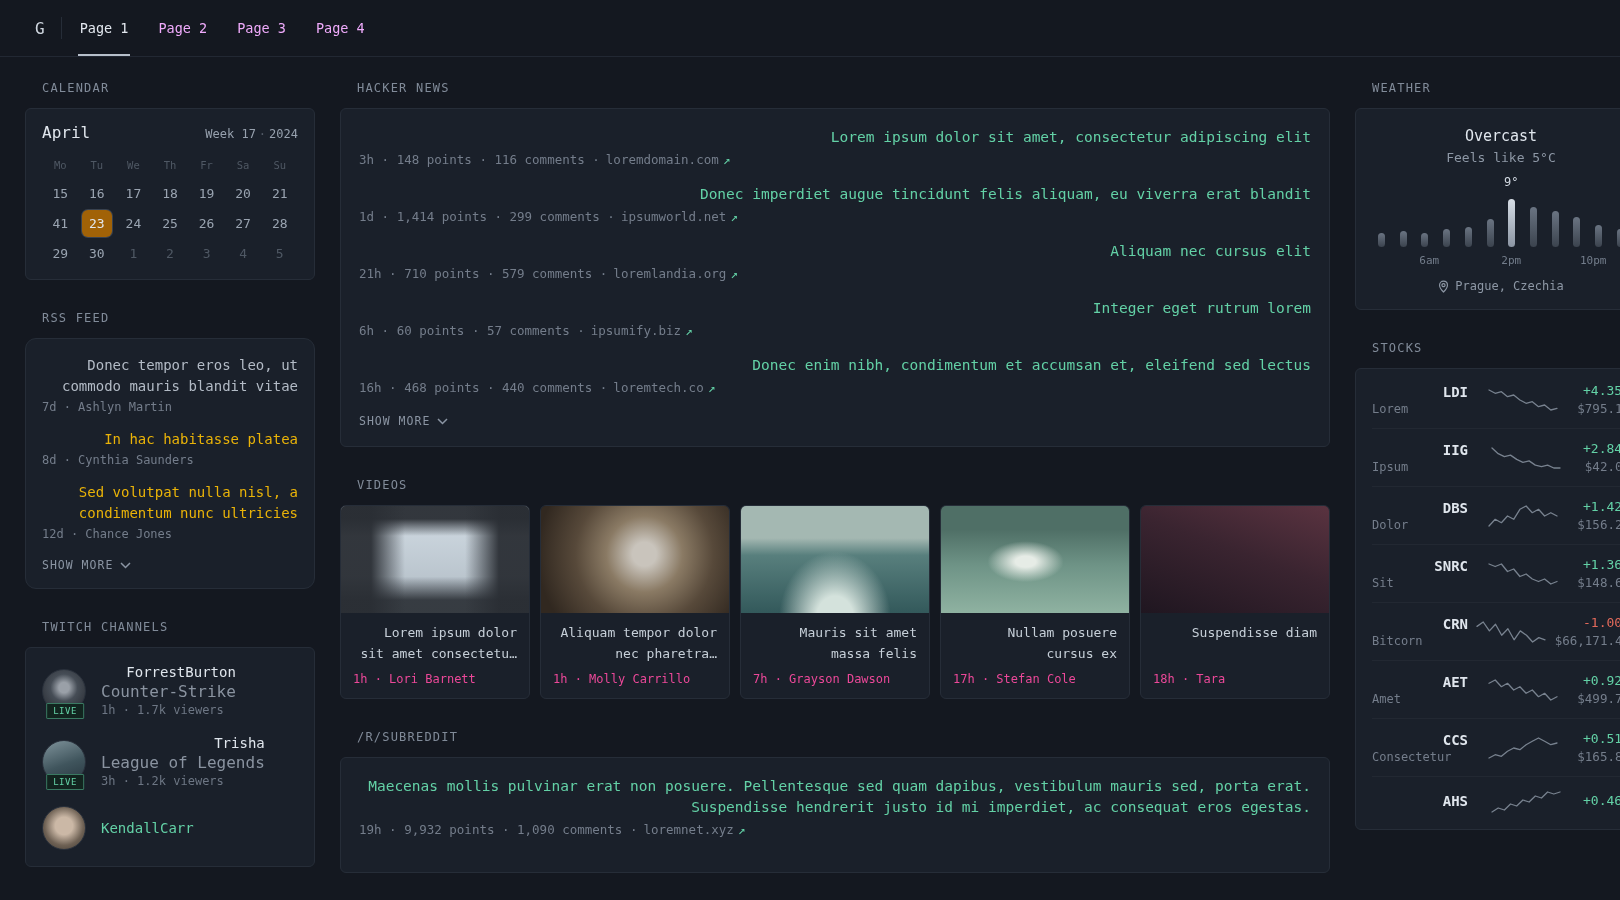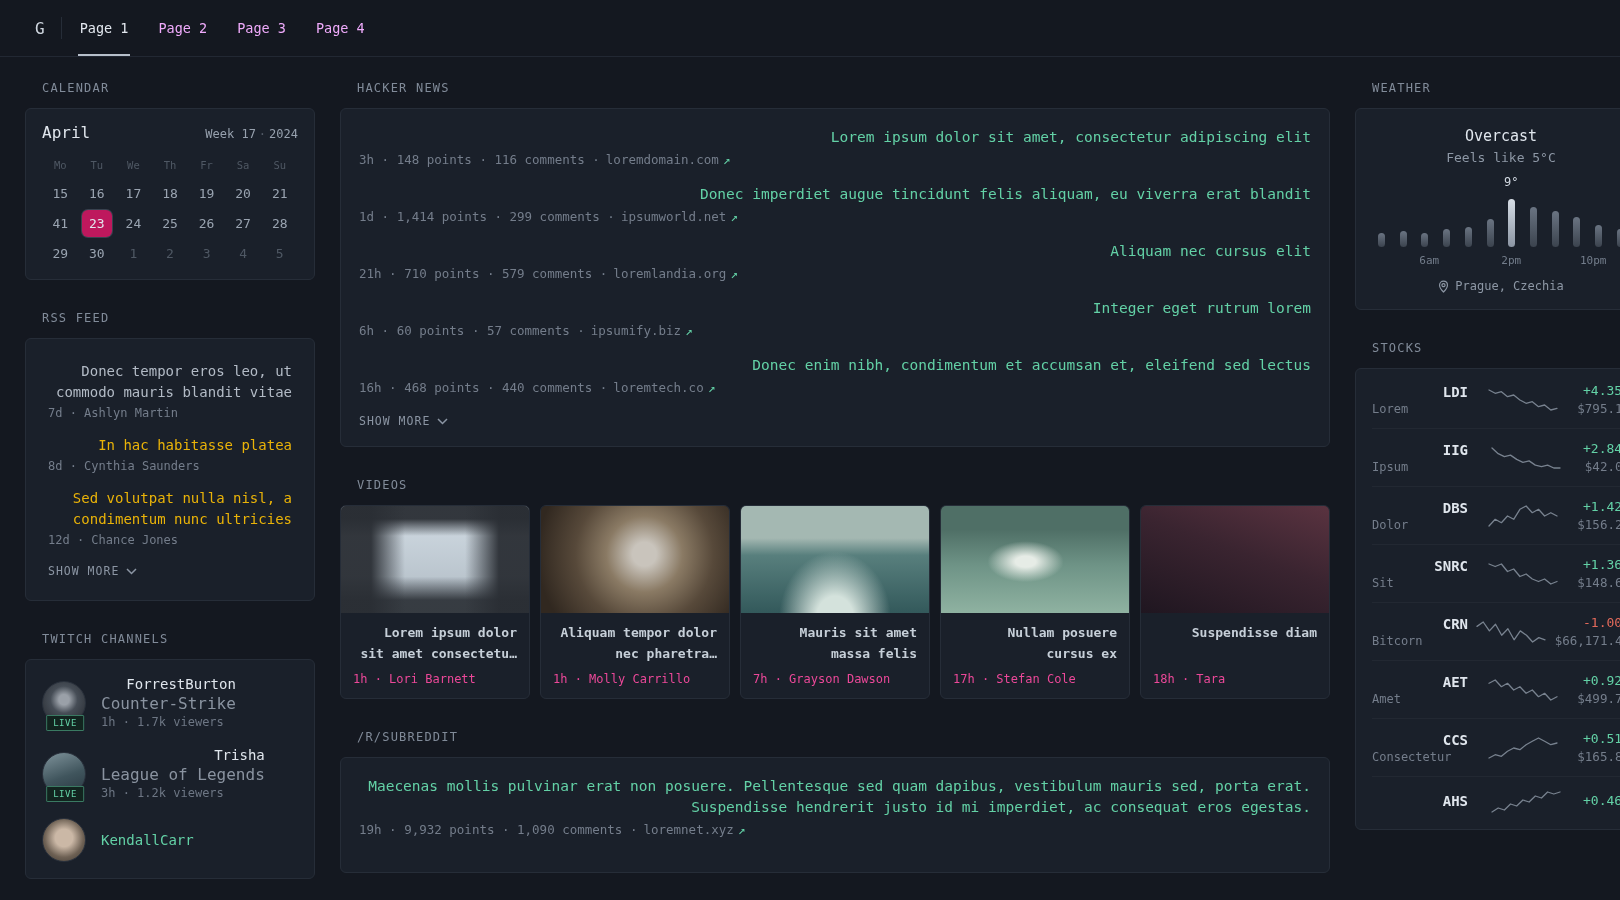--- a/index.html
+++ b/index.html
@@ -27,24 +27,24 @@
   
   .cal-card { padding:14px 16px 12px; }
   .cal-top { display:flex; justify-content:space-between; align-items:baseline; }
   .cal-month { font-size:16px; color:#e0e6ed; }
   .cal-meta { font-size:12px; color:#97a1ae; }
   .cal-meta .dot { color:#525a66; margin:0 3px; }
   .cal-grid { display:grid; grid-template-columns:repeat(7,1fr); row-gap:3px; margin-top:13px; text-align:center; }
   .cal-day { font-size:10.5px; color:#4f5864; padding:4px 0 6px; }
   .cal-cell { font-size:13px; color:#9aa4b1; padding:6px 0; width:30px; margin:0 auto; border-radius:6px; }
   .cal-cell.muted { color:#4f5864; }
-  .cal-cell.selected { background:#be185d; color:#e2e7ee; box-shadow:0 0 0 1px #39424f; }
-
-  
-  .feed-card { padding:22px; }
+  .cal-cell.selected { background:#a16207; color:#e2e7ee; box-shadow:0 0 0 1px #39424f; }
+
+  
+  .feed-card { padding:16px;border-radius:11px; }
   .feed-item { margin-bottom:15px; }
   .feed-title { display:block; font-size:14px; line-height:1.5; color:#b3bbc6; }
   .feed-title.accent { color:#eab308; }
   .feed-meta { font-size:12px; color:#747d8b; margin-top:3px; }
   .show-more { display:flex; align-items:center; gap:7px; background:none; border:none; font-family:inherit; font-size:11.5px; letter-spacing:1px; color:#8b95a3; cursor:pointer; padding:2px 0 0; }
 
   
   .twitch-card { padding:16px; }
   .t-row { display:flex; align-items:center; margin-bottom:18px; }
   .t-row:last-child { margin-bottom:0; }
@@ -77,21 +77,21 @@
       linear-gradient(180deg,#d3dde5,#aeb9c2); }
   .thumb-2 { background:radial-gradient(circle at 55% 45%, #c9c4bc 0 10%, #8a7a64 32%, #57493a 58%, #312820 90%); }
   .thumb-3 { background:
       radial-gradient(ellipse at 50% 105%, #d4e2dc 0 14%, rgba(212,226,220,0) 42%),
       linear-gradient(180deg,#a4b8b2 0 30%, #587f7d 46%, #33595b 100%); }
   .thumb-4 { background:
       radial-gradient(ellipse at 45% 52%, #e6ece6 0 7%, rgba(230,236,230,0) 26%),
       linear-gradient(180deg,#4f6f66 0 22%, #6e9386 55%, #8fb2a1 100%); }
   .thumb-5 { background:linear-gradient(200deg,#5a3340 0%, #3a2430 45%, #1f1620 100%); }
   .v-body { padding:10px 12px 12px; }
-  .v-title { display:block; font-size:13px; line-height:1.6; color:#c6cfd8; height:42px; overflow:hidden;font-weight:bold; }
+  .v-title { display:block; font-size:13px; line-height:1.6; color:#c6cfd8; height:42px; overflow:hidden; }
   .v-meta { font-size:12px; color:#ec4899; margin-top:7px; }
 
   
   .weather-card { padding:18px 20px 16px; text-align:center; }
   .w-cond { font-size:15px; color:#e0e6ed; }
   .w-feels { font-size:13px; color:#8d97a5; margin-top:5px; }
   .w-chart { position:relative; height:94px; margin:10px 2px 10px; }
   .w-label { position:absolute; top:0; transform:translateX(-50%); font-size:12px; color:#d3dae3; }
   .w-bars { position:absolute; left:0; right:0; bottom:22px; height:50px; display:flex; align-items:flex-end; justify-content:space-between; }
   .wbar { width:7px; border-radius:4px; background:linear-gradient(180deg,#6a7482 0%, #3b434e 100%); }

